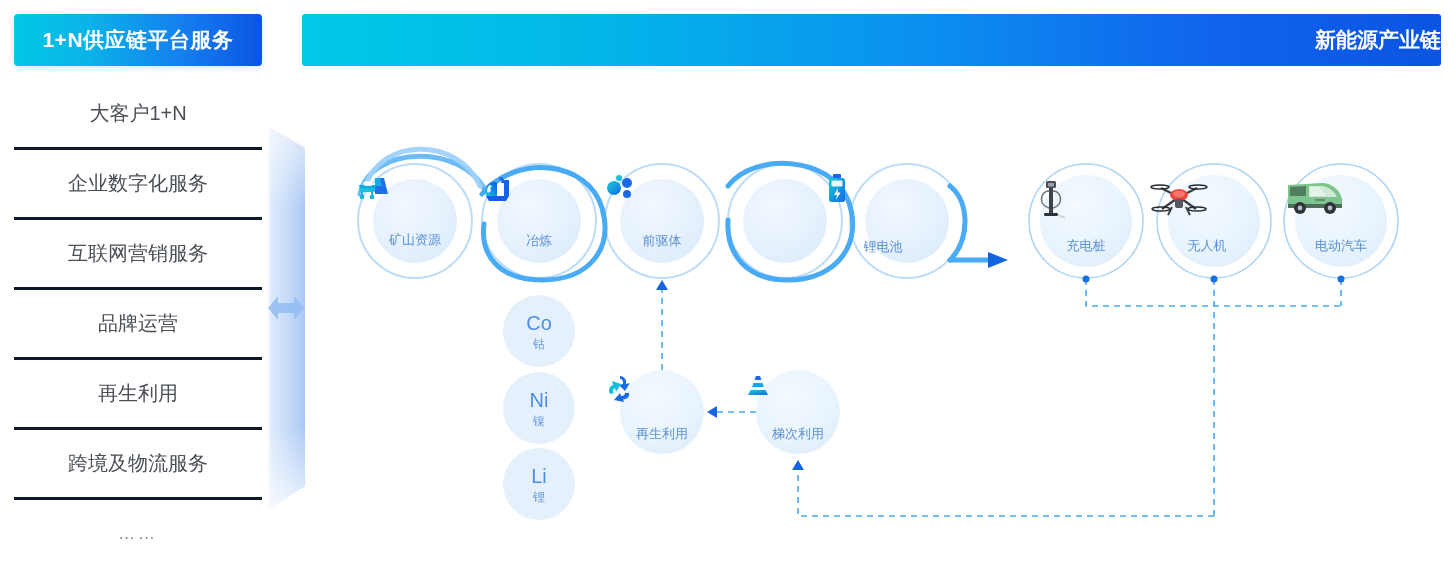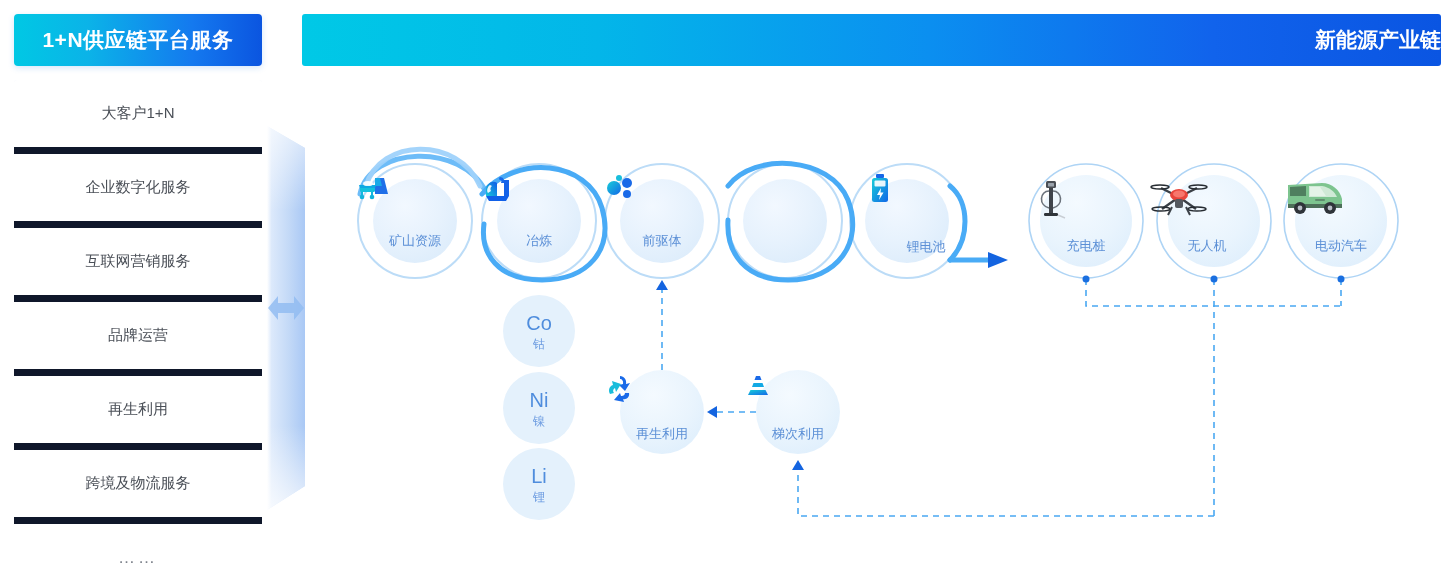--- a/index.html
+++ b/index.html
@@ -20,22 +20,22 @@
     background:linear-gradient(90deg,#00c8e4 0%,#0bb3e8 30%,#1479ef 72%,#0b55e0 100%);
     color:#ffffff;font-size:21px;font-weight:700;
     display:flex;align-items:center;justify-content:center;
     letter-spacing:.5px;
     box-shadow:0 2px 6px rgba(20,120,230,.18);
   }
   .sidebar-list{margin-top:14px;border-radius:3px;overflow:hidden;
     box-shadow:0 0 0 1px #f2f5fa inset;}
   .sidebar-item{
     height:67px;display:flex;align-items:center;justify-content:center;
-    background:#ffffff;color:#4a4f57;font-size:15px;
-    border-bottom:7px solid #0f172a;
+    background:#ffffff;color:#4a4f57;font-size:20px;
+    border-bottom:3px solid #0f172a;
     position:relative;
   }
   .sidebar-item:last-child{border-bottom:none;}
   .sidebar-item.dots{color:#7d828b;letter-spacing:3px;font-size:17px;}
 
   
   .slab{position:absolute;left:262px;top:118px;width:48px;height:398px;}
   .slab svg{display:block;}
 
   
@@ -234,21 +234,21 @@
           <circle cx="1039" cy="205" r="3.5"></circle>
         </g>
 
         <g fill="#1464e0">
           <path d="M354,216 L360,206 L366,216 Z"></path>
           <path d="M415,332 L405,338 L415,344 Z"></path>
           <path d="M490,396 L496,386 L502,396 Z"></path>
         </g>
       </svg>
 
-      <div class="node" style="left:56px;top:100px;width:114px;height:94px;">
+      <div class="node" style="left:56px;top:100px;width:114px;height:94px;font-family:Liberation Mono, monospace;">
         <div class="icon-wrap">
           <svg width="32" height="30" viewBox="0 0 32 30">
             <path d="M17 4 L26 4 L30 20 L17 20 Z" fill="#1f6fe8"></path>
             <path d="M17 4 L22 4 L24 12 L17 12 Z" fill="#19a8e8"></path>
             <rect x="2" y="11" width="15" height="7" rx="1.5" fill="#14c0dd"></rect>
             <path d="M1 11 L18 11 L17 14 L2 14 Z" fill="#0ea9e2"></path>
             <ellipse cx="10" cy="9.5" rx="5" ry="2.6" fill="#ffffff" opacity=".9"></ellipse>
             <rect x="3" y="18" width="2" height="4" fill="#14b7dd"></rect>
             <rect x="13" y="18" width="2" height="4" fill="#14b7dd"></rect>
             <circle cx="4" cy="23" r="2.3" fill="#13b4dc"></circle>
@@ -277,21 +277,21 @@
             <circle cx="9" cy="14" r="7" fill="url(#ico1)"></circle>
             <circle cx="22" cy="9" r="5" fill="#1a6ae8"></circle>
             <circle cx="22" cy="20" r="4" fill="#1a6ae8"></circle>
             <circle cx="14" cy="4" r="3" fill="#18bedc"></circle>
           </svg>
         </div>
         <div class="node-label">前驱体</div>
       </div>
 
 
-      <div class="node" style="left:567px;top:100px;width:114px;height:94px;gap:12px;">
+      <div class="node" style="left:524px;top:100px;width:114px;height:94px;gap:12px;">
         <div class="icon-wrap">
           <svg width="22" height="30" viewBox="0 0 22 30">
             <rect x="7" y="0" width="8" height="4" rx="1" fill="#1668e8"></rect>
             <rect x="3" y="4" width="16" height="24" rx="2.5" fill="url(#ico1)"></rect>
             <rect x="5.5" y="6.5" width="11" height="6" rx="1" fill="#ffffff" opacity=".9"></rect>
             <path d="M12 14 L8 21 L11 21 L10 26 L14.5 18.5 L11.5 18.5 Z" fill="#ffffff"></path>
           </svg>
         </div>
         <div class="node-label">锂电池</div>
       </div>

